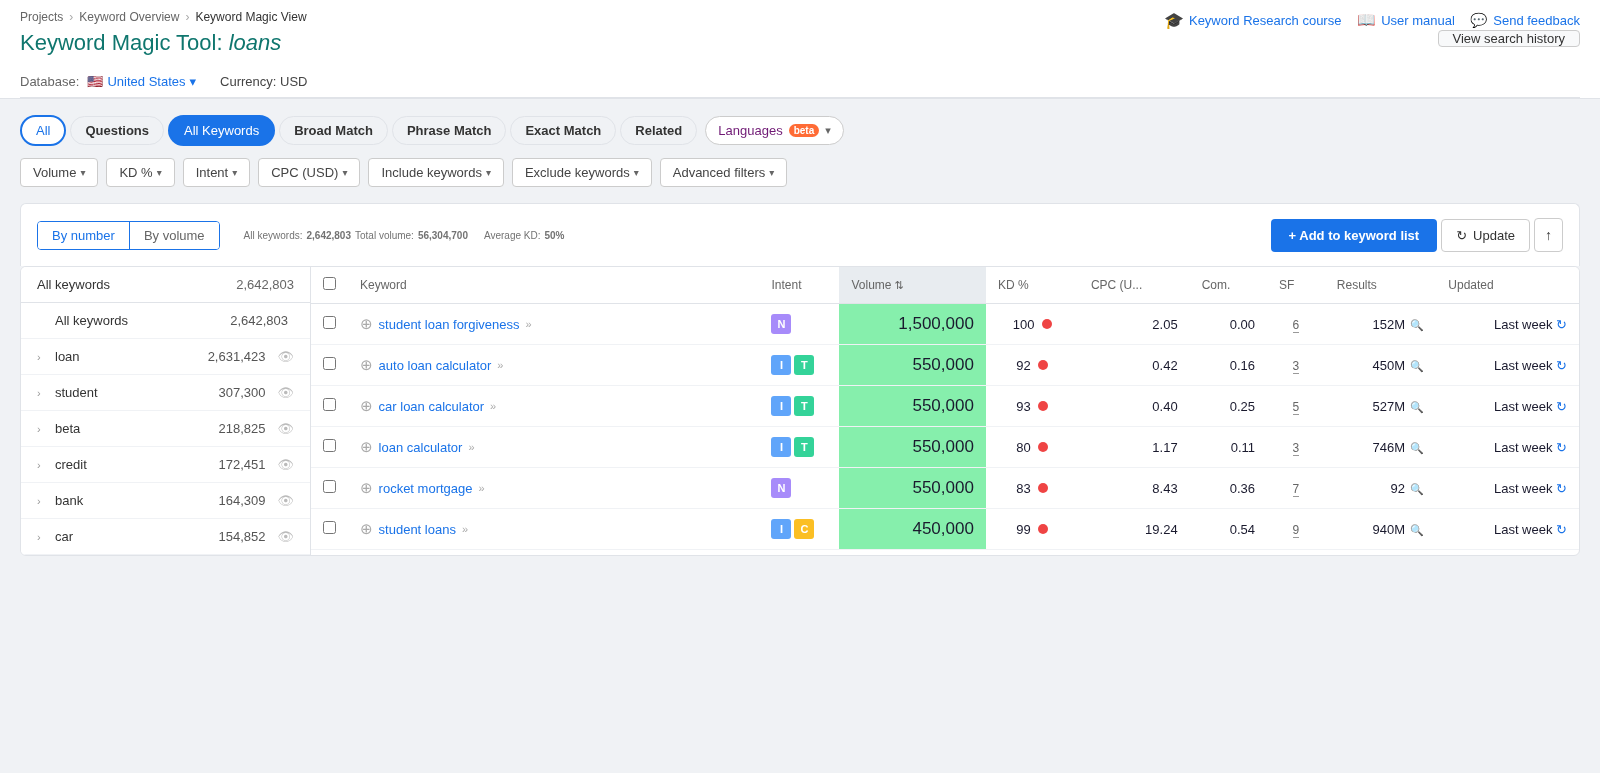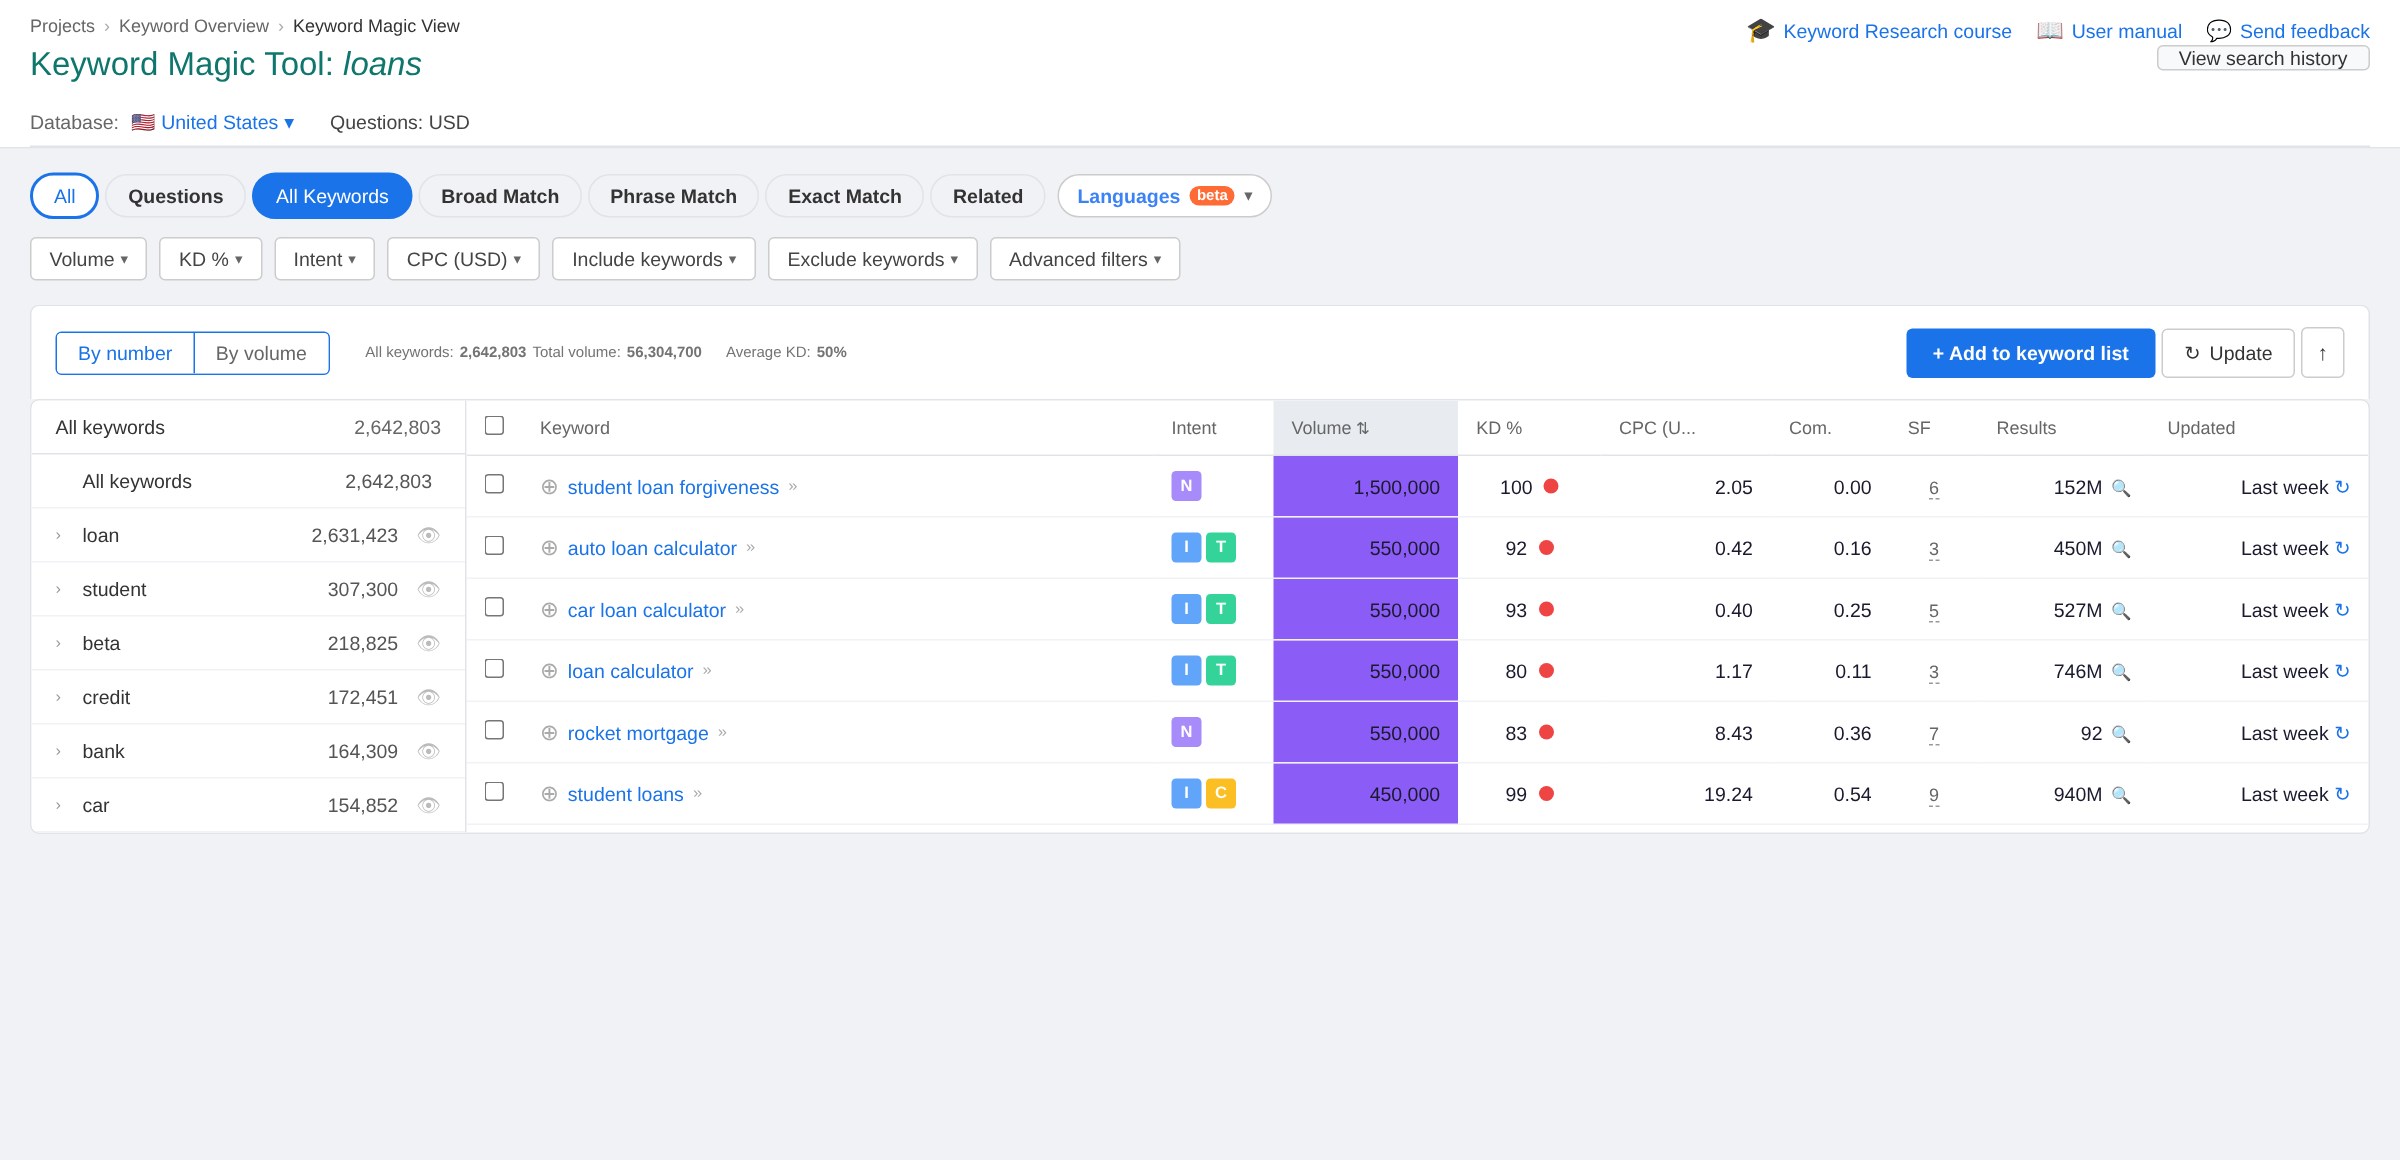--- a/index.html
+++ b/index.html
@@ -83,21 +83,21 @@
     .plus-icon { color: #aaa; font-size: 15px; cursor: pointer; }
     
     .intent-cell { width: 80px; }
     .intent-badge { display: inline-flex; align-items: center; justify-content: center; width: 20px; height: 20px; border-radius: 3px; font-size: 11px; font-weight: 700; color: #fff; }
     .intent-n { background: #a78bfa; }
     .intent-i { background: #60a5fa; }
     .intent-t { background: #34d399; }
     .intent-c { background: #fbbf24; }
     .intent-badges { display: flex; gap: 3px; }
     
-    .vol-cell { text-align: right; font-size: 13px; background: #8b5cf6; }
+    .vol-cell { text-align: right; font-size: 17px; background: #86efac; }
     .kd-cell { text-align: center; white-space: nowrap; }
     .kd-dot { display: inline-block; width: 10px; height: 10px; border-radius: 50%; background: #ef4444; margin-left: 4px; }
     .cpc-cell { text-align: right; }
     .com-cell { text-align: right; }
     .sf-cell { text-align: center; color: #666; font-size: 12px; border-bottom: 1px dashed #999; }
     .results-cell { text-align: right; white-space: nowrap; }
     .results-icon { font-size: 11px; color: #aaa; margin-left: 2px; }
     .updated-cell { white-space: nowrap; text-align: right; }
     .refresh-icon { color: #1a73e8; font-size: 13px; cursor: pointer; }
     
@@ -148,36 +148,36 @@
       <button class="view-history-btn">View search history</button>
     </div>
 
     <div class="sub-header">
       <span class="db-label">Database:</span>
       <a href="#" class="db-link">
         <span>🇺🇸</span>
         <span>United States</span>
         <span>▾</span>
       </a>
-      <span class="currency-text">Questions: USD</span>
+      <span class="currency-text">Currency: USD</span>
     </div>
   </div>
 
   <div class="main-content">
 
     <div class="filter-tabs">
       <button class="tab-btn active-outline">All</button>
       <button class="tab-btn plain">Questions</button>
       <button class="tab-btn active-fill">All Keywords</button>
       <button class="tab-btn plain">Broad Match</button>
       <button class="tab-btn plain">Phrase Match</button>
       <button class="tab-btn plain">Exact Match</button>
       <button class="tab-btn plain">Related</button>
       <div class="languages-btn">
-        <span style="color:#3b82f6;font-weight:bold;">Languages</span>
+        <span style="color:#701a75;">Languages</span>
         <span class="beta-badge">beta</span>
         <span style="color:#666; font-size:11px;">▾</span>
       </div>
     </div>
 
     <div class="filter-row">
       <div class="filter-drop">
         <span>Volume</span>
         <span class="caret">▾</span>
       </div>

